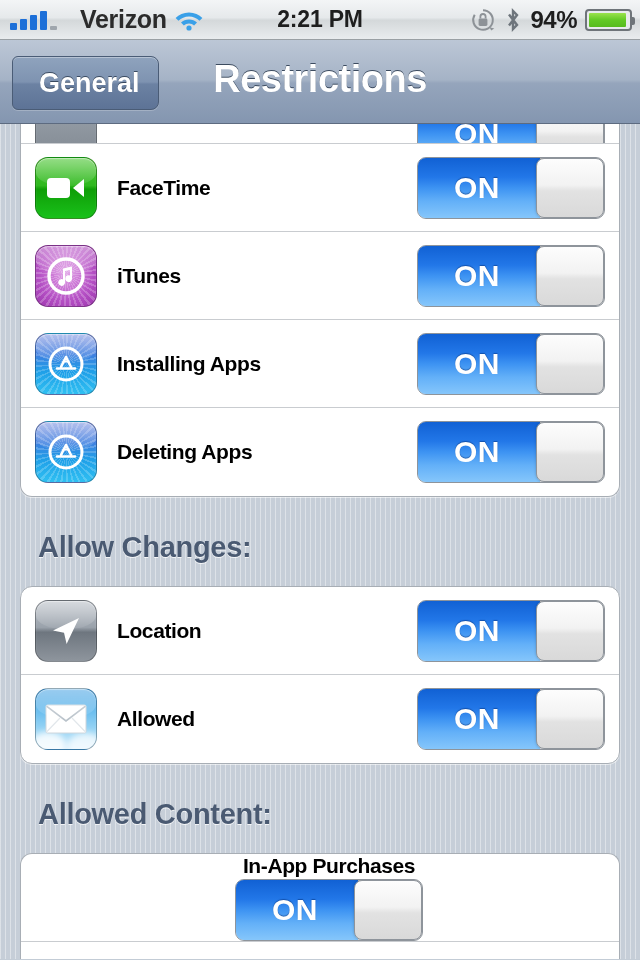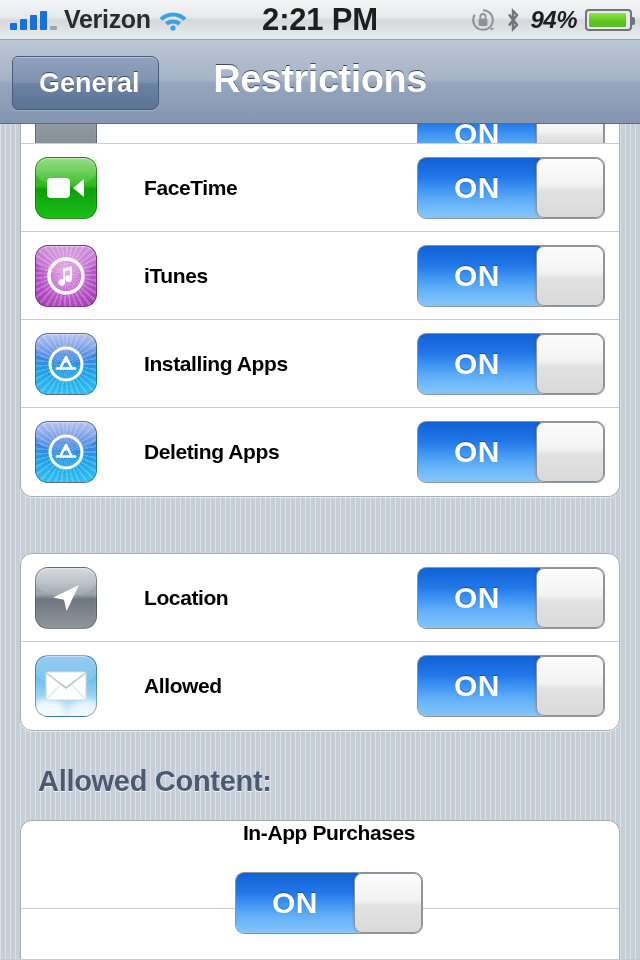--- a/index.html
+++ b/index.html
@@ -40,43 +40,43 @@
   }
   .sb-bars i.b1 { height: 7px; }
   .sb-bars i.b2 { height: 11px; }
   .sb-bars i.b3 { height: 15px; }
   .sb-bars i.b4 { height: 19px; }
   .sb-bars i.off { height: 4px; background: #9fa6ad; }
 
   .carrier {
     font-size: 25px; font-weight: bold; color: #2b2b2b;
     letter-spacing: -0.3px;
+    margin-left: 16px;
   }
   .wifi { width: 30px; height: 22px; position: relative; }
 
   .sb-center {
     position: absolute; left: 0; right: 0; top: 0; bottom: 0;
     display: flex; align-items: center; justify-content: center;
     pointer-events: none;
   }
   .sb-time {
-    font-size: 31px; font-weight: bold; color: #1e1e1e;
+    font-size: 23px; font-weight: bold; color: #1e1e1e;
     letter-spacing: -0.2px;
   }
 
   .sb-right {
     position: absolute; right: 8px; top: 0; bottom: 0;
     display: flex; align-items: center; gap: 8px;
   }
   .rotlock { width: 26px; height: 26px; }
   .bt { width: 18px; height: 26px; }
   .batt-pct {
     font-size: 24px; font-weight: bold; color: #1e1e1e;
     letter-spacing: -0.5px;
-    font-style: italic;
   }
   .battery {
     position: relative;
     width: 47px; height: 22px;
     border: 2px solid #6e7479;
     border-radius: 4px;
     background: #e8eaec;
     box-sizing: border-box;
     padding: 2px;
   }
@@ -178,21 +178,20 @@
   }
 
   .row {
     position: relative;
     display: flex;
     align-items: center;
     height: 88px;
     padding: 0 14px;
     border-bottom: 1px solid #c9ccd0;
     box-sizing: border-box;
-    gap: 27px;
   }
   .row:last-child { border-bottom: none; }
   .row.noicon { padding-left: 32px; flex-direction: column; }
   .row.partial { height: 20px; overflow: hidden; border-bottom: 1px solid #c9ccd0; }
 
   .row-icon {
     width: 62px; height: 62px;
     border-radius: 13px;
     flex: 0 0 auto;
     position: relative;
@@ -470,20 +469,21 @@
         <span class="switch">
           <span class="track-on">
               <span class="on-text">ON</span>
             </span>
           <span class="knob"></span>
         </span>
       </div>
     </div>
 
     <div class="sp-hdr-top"></div>
+    <div class="section-header">Allow Changes:</div>
     <div class="sp-hdr-bot"></div>
 
     <div class="group">
       <div class="row">
         <span class="row-icon ic-location">
           <span class="icon-glyph">
             <svg width="40" height="40" viewBox="0 0 40 40">
               <path d="M33 7L7 19.5l11 2.2 2.6 11.3z" fill="#ffffff"></path>
             </svg>
           </span>

